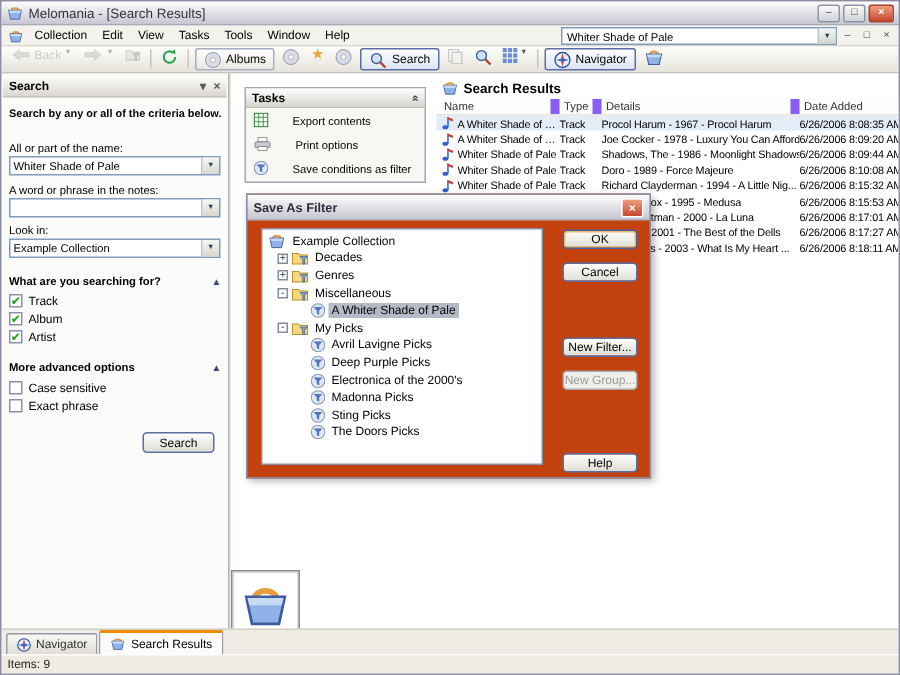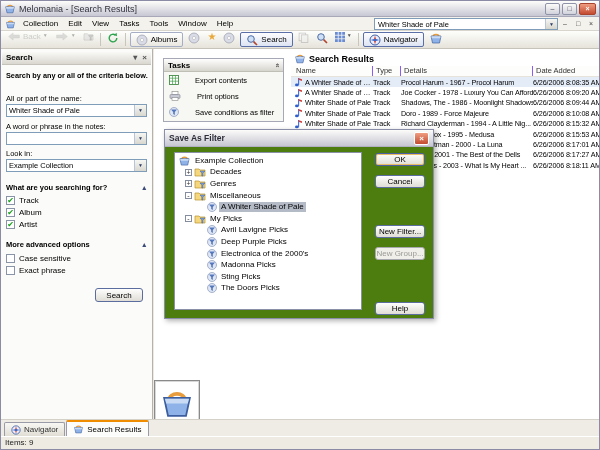--- a/index.html
+++ b/index.html
@@ -51,21 +51,21 @@
   .cb .box{width:9px;height:9px;border:1px solid #8a94a8;background:#fff;text-align:center;font-size:8px;line-height:8px;color:#16a018}
   .cb .box::before{content:"✔";visibility:hidden}
   .cb.on .box::before{visibility:visible}
   .btn{border:1px solid #5b6c9e;border-radius:3px;background:linear-gradient(#fefefe,#dfddd5);font-size:8px;display:flex;align-items:center;justify-content:center;color:#000}
   .sp-search-btn{position:absolute;left:94px;top:239px;width:48px;height:14px}
 
   
   .results{position:absolute;left:153px;top:48px;right:0;bottom:30px;background:#fff}
   .results-title{position:absolute;left:140px;top:4px;display:flex;align-items:center;gap:3px;font-weight:bold;font-size:9px}
   .lheader{position:absolute;left:137px;top:17px;right:0;height:11px;display:flex;font-size:7.5px;color:#333;border-bottom:1px solid #e6e4da;background:#fdfdfb}
-  .lheader span{border-right:1px solid #8b5cf6;padding-left:3px;line-height:10px;overflow:hidden;white-space:nowrap}
+  .lheader span{border-right:6px solid #8b5cf6;padding-left:3px;line-height:10px;overflow:hidden;white-space:nowrap}
   .h-name{width:82px;padding-left:5px!important}
   .h-type{width:28px}
   .h-details{width:132px}
   .h-date{flex:1;border-right:none!important}
   .lrows{position:absolute;left:137px;top:28px;right:0}
   .lrow{height:10.4px;display:flex;align-items:center;font-size:7.2px;letter-spacing:-0.1px;white-space:nowrap}
   .lrow.selected{background:#e4ecf8}
   .c-name{width:82px;display:flex;align-items:center;gap:2px;padding-left:3px;overflow:hidden}
   .c-name .nm{overflow:hidden;text-overflow:ellipsis}
   .c-type{width:28px;overflow:hidden}
@@ -81,21 +81,21 @@
   .task-item{height:16px;display:flex;align-items:center;gap:16px;padding-left:5px;font-size:7.5px}
   .task-item svg{display:none}
   .task-item.ico-export .sv-export{display:block}
   .task-item.ico-print .sv-print{display:block}
   .task-item.ico-filterdisk .sv-funnel{display:block}
 
   
   .thumb{position:absolute;left:0px;top:331px;width:46px;height:45px;background:#fff;border:1px solid #8a8a8a;box-shadow:inset 0 0 0 1px #d8d8d8;display:flex;align-items:center;justify-content:center}
 
   
-  .dialog{position:absolute;left:163px;top:128px;width:270px;height:190px;background:#4d7c0f;border:1px solid #8a8ea8;box-shadow:2px 2px 5px rgba(0,0,0,.3);z-index:5}
+  .dialog{position:absolute;left:163px;top:128px;width:270px;height:190px;background:#c2410c;border:1px solid #8a8ea8;box-shadow:2px 2px 5px rgba(0,0,0,.3);z-index:5}
   .dlg-titlebar{height:17px;background:linear-gradient(#fcfcfa,#c6c6d2);border-bottom:1px solid #b0b0c0;display:flex;align-items:center;padding:0 4px;font-weight:bold;font-size:8.5px;color:#2e2e3a}
   .dlg-close{margin-left:auto;width:15px;height:13px;border:1px solid #fff;border-radius:2px;background:linear-gradient(#ef9d81,#c34a30);color:#fff;font-size:8px;line-height:11px;text-align:center;font-weight:bold}
   .treebox{position:absolute;left:9px;top:22px;width:188px;height:158px;background:#fff;border:1px solid #8a90a8;padding-top:2px;overflow:hidden}
   .titem{height:11.6px;display:flex;align-items:center;gap:2px;font-size:8px;white-space:nowrap}
   .titem.lvl0{padding-left:3px}
   .titem.lvl1{padding-left:10px}
   .titem.lvl2{padding-left:32px}
   .titem .exp{width:7px;height:7px;border:1px solid #848ca0;background:#fff;font-size:7px;line-height:5px;text-align:center;color:#333;flex:none}
   .titem .exp:empty{visibility:hidden}
   .titem .tico{display:none;flex:none}

